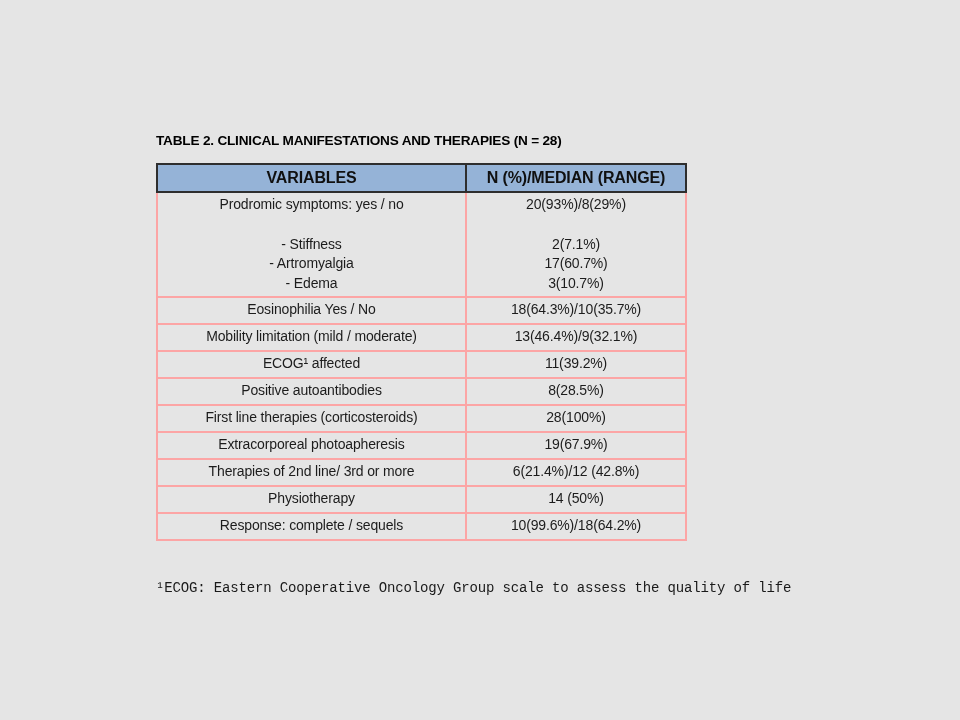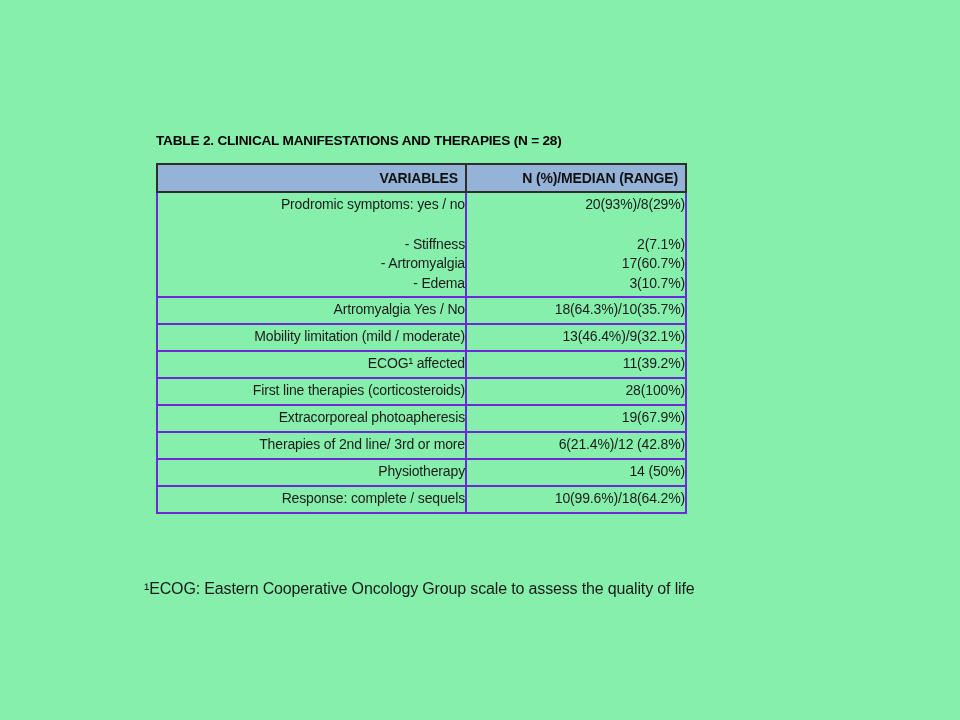--- a/index.html
+++ b/index.html
@@ -1,49 +1,49 @@
 <!DOCTYPE html>
 <html><head>
 <meta charset="utf-8">
 <style>
   html,body{margin:0;padding:0;}
   body{
     width:960px;height:720px;position:relative;background:#ffffff;
     font-family:"Liberation Sans",sans-serif;overflow:hidden;
   }
-  .canvas{position:absolute;left:0;top:0;width:960px;height:720px;background:#86efac;}
+  .canvas{position:absolute;left:0;top:0;width:960px;height:720px;background:#e5e5e5;}
   .title{
     position:absolute;left:156px;top:133px;
     font-size:13.6px;font-weight:bold;color:#000000;letter-spacing:-0.2px;
     white-space:nowrap;
   }
   table.tbl{
     position:absolute;left:156px;top:163px;
     border-collapse:collapse;table-layout:fixed;width:529px;
   }
   .tbl col.c1{width:309px;}
   .tbl col.c2{width:220px;}
   .tbl th{
     background:#95B3D7;
     border:2px solid #2e2e2e;
-    font-size:14px;font-weight:bold;color:#101010;
-    text-align:right;padding:3px 7px;height:20px;
+    font-size:16px;font-weight:bold;color:#101010;
+    text-align:center;padding:3px 7px;height:20px;
     letter-spacing:-0.15px;white-space:nowrap;
   }
   .tbl td{
-    border:2px solid #6d28d9;
+    border:2px solid #fca5a5;
     font-size:14px;color:#1c1c1c;
-    text-align:right;vertical-align:top;
+    text-align:center;vertical-align:top;
     padding:2px 0;letter-spacing:-0.15px;
   }
   .tbl td .line{line-height:19.8px;white-space:nowrap;}
   .tbl tr.simple td{height:21px;}
   .footnote{
-    position:absolute;left:144px;top:580px;
-    font-size:16px;color:#1a1a1a;letter-spacing:-0.15px;white-space:nowrap;
+    position:absolute;left:156px;top:580px;
+    font-size:14px;color:#1a1a1a;letter-spacing:-0.15px;white-space:nowrap;font-family:Liberation Mono, monospace;
   }
 </style>
 </head>
 <body>
 
 <div class="canvas">
 
   <div class="title">TABLE 2. CLINICAL MANIFESTATIONS AND THERAPIES (N = 28)</div>
 
   <table class="tbl">
@@ -69,40 +69,48 @@
           <td>
             <div class="line">20(93%)/8(29%)</div>
             <div class="line">&nbsp;</div>
             <div class="line">2(7.1%)</div>
             <div class="line">17(60.7%)</div>
             <div class="line">3(10.7%)</div>
           </td>
         </tr>
         <tr class="simple">
           <td>
-            <div class="line">Artromyalgia Yes / No</div>
+            <div class="line">Eosinophilia Yes / No</div>
           </td>
           <td>
             <div class="line">18(64.3%)/10(35.7%)</div>
           </td>
         </tr>
         <tr class="simple">
           <td>
             <div class="line">Mobility limitation (mild / moderate)</div>
           </td>
           <td>
             <div class="line">13(46.4%)/9(32.1%)</div>
           </td>
         </tr>
         <tr class="simple">
           <td>
             <div class="line">ECOG¹ affected</div>
           </td>
           <td>
             <div class="line">11(39.2%)</div>
+          </td>
+        </tr>
+        <tr class="simple">
+          <td>
+            <div class="line">Positive autoantibodies</div>
+          </td>
+          <td>
+            <div class="line">8(28.5%)</div>
           </td>
         </tr>
         <tr class="simple">
           <td>
             <div class="line">First line therapies (corticosteroids)</div>
           </td>
           <td>
             <div class="line">28(100%)</div>
           </td>
         </tr>

